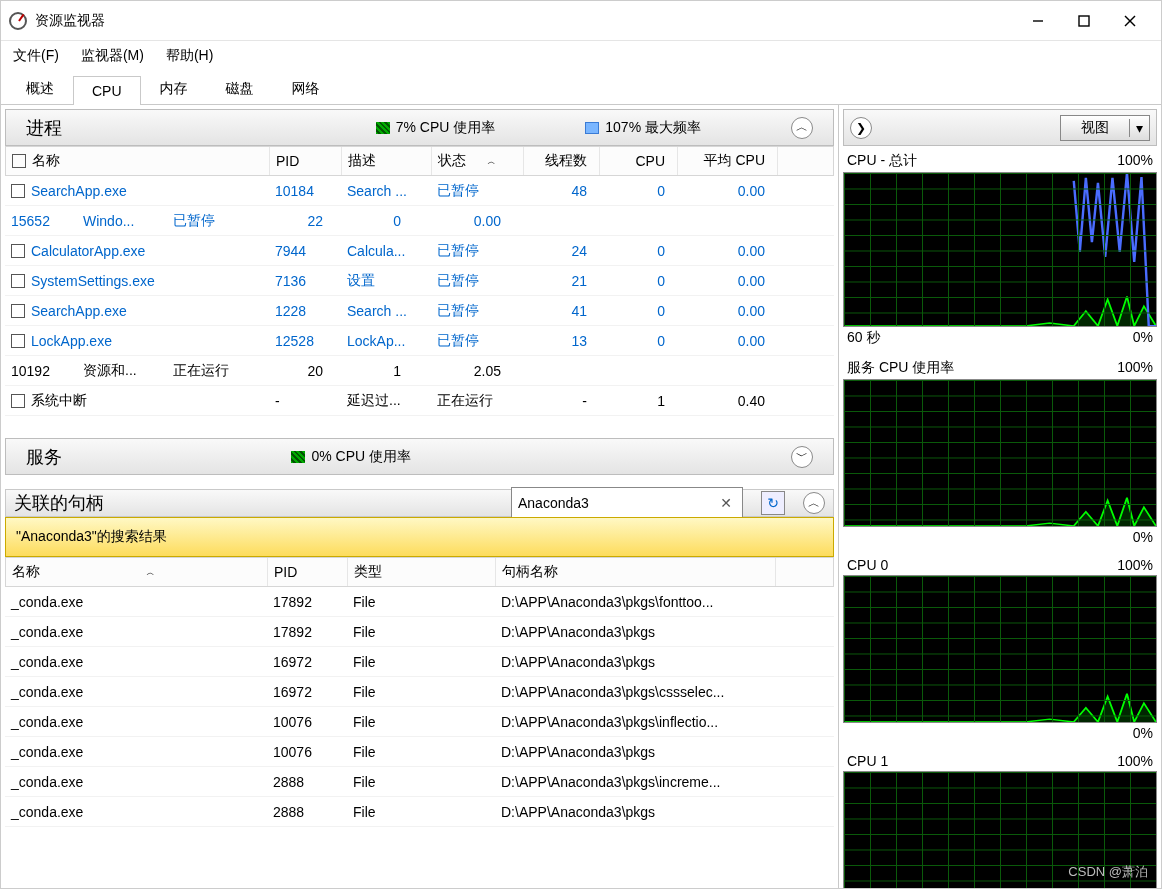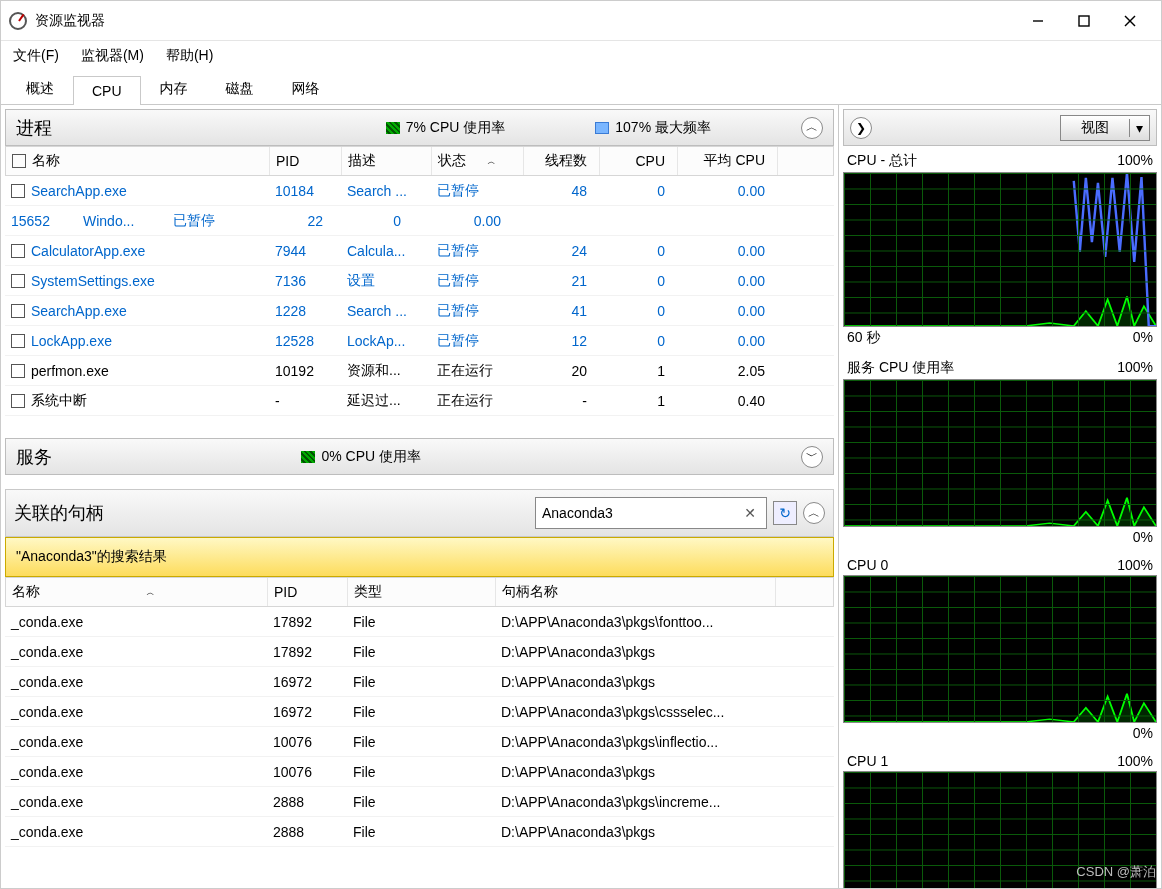--- a/index.html
+++ b/index.html
@@ -10,56 +10,56 @@
 .wincontrols{margin-left:auto;display:flex;gap:0}
 .wbtn{width:46px;height:32px;display:flex;align-items:center;justify-content:center;cursor:pointer}
 .menubar{height:30px;display:flex;align-items:center;padding:0 12px;gap:22px;font-size:15px}
 .menubar span{cursor:default}
 .tabs{height:34px;display:flex;align-items:flex-end;padding-left:6px;border-bottom:1px solid #c9c9c9;font-size:15px}
 .tab{padding:6px 18px;cursor:pointer;border:1px solid transparent;border-bottom:none}
 .tab.active{border-color:#c9c9c9;background:#fff;position:relative;top:1px}
 .main{flex:1;display:flex;overflow:hidden}
 .left{width:838px;display:flex;flex-direction:column;border-right:1px solid #c9c9c9;overflow:hidden}
 .right{flex:1;display:flex;flex-direction:column}
-.hdr{height:37px;background:linear-gradient(#f9f9f9,#e4e4e4);border:1px solid #bdbdbd;display:flex;align-items:center;padding:0 10px;margin:4px 4px 0 4px}
+.hdr{height:37px;background:linear-gradient(#f9f9f9,#e4e4e4);border:1px solid #bdbdbd;display:flex;align-items:center;padding:0 20px;margin:4px 4px 0 4px}
 .hdr h3{font-size:18px;font-weight:normal}
 .chev{margin-left:auto;width:22px;height:22px;border:1px solid #8a8a8a;border-radius:50%;background:#fff;display:flex;align-items:center;justify-content:center;cursor:pointer;font-size:12px}
 .legend{display:flex;align-items:center;gap:6px}
 .sw{width:14px;height:12px}
 .sw.green{background:repeating-linear-gradient(45deg,#0a0,#0a0 2px,#050 2px,#050 4px)}
 .sw.blue{background:#7ab6ff;border:1px solid #3a7bd5}
 .colhead{height:30px;display:flex;border:1px solid #d6d6d6;background:#fcfcfc;margin:0 4px;font-size:14.5px}
 .colhead>div{padding:5px 6px;border-right:1px solid #e6e6e6;overflow:hidden;white-space:nowrap;display:flex;align-items:center}
 .rows{overflow-y:scroll;margin:0 4px}
 .row{height:30px;display:flex;border-bottom:1px solid #f2f2f2;font-size:14.5px}
 .row>div{padding:4px 6px;overflow:hidden;white-space:nowrap;text-overflow:ellipsis;display:flex;align-items:center}
 .cb{width:14px;height:14px;border:1px solid #555;margin-right:6px;flex:none}
 .blue{color:#0066cc}
 .num{justify-content:flex-end;padding-right:12px!important}
 .c-name{width:264px}.c-pid{width:72px}.c-desc{width:90px}.c-stat{width:92px}.c-thr{width:76px}.c-cpu{width:78px}.c-avg{width:100px}
 .yellow{background:linear-gradient(#fff8c4,#fddc5c);border:1px solid #caaa00;margin:0 4px;padding:8px 10px;height:40px;display:flex;align-items:center;font-size:15px}
-.searchhdr{height:48px;display:flex;align-items:center;margin:0 4px;border:1px solid #c9c9c9;padding:0 8px;gap:6px;background:linear-gradient(#f9f9f9,#e4e4e4)}
+.searchhdr{height:28px;display:flex;align-items:center;margin:0 4px;border:1px solid #c9c9c9;padding:0 8px;gap:18px;background:linear-gradient(#f9f9f9,#e4e4e4)}
 .searchhdr h3{font-size:18px;font-weight:normal;flex:1}
 .sbox{width:232px;height:26px;border:1px solid #888;background:#fff;padding:15px 6px;display:flex;align-items:center}
 .sbox input{border:none;outline:none;flex:1;font-size:14px;font-family:inherit}
 .xbtn{color:#555;cursor:pointer;padding:0 4px}
 .refresh{width:24px;height:24px;border:1px solid #888;background:#eef;display:flex;align-items:center;justify-content:center;cursor:pointer}
 .h-name{width:262px}.h-pid{width:80px}.h-type{width:148px}.h-hname{width:280px}
 .rtool{height:37px;background:linear-gradient(#f9f9f9,#e4e4e4);border:1px solid #bdbdbd;display:flex;align-items:center;padding:0 6px;margin:4px;gap:8px}
 .viewbtn{height:26px;border:1px solid #888;background:linear-gradient(#fff,#ddd);display:flex;align-items:center;cursor:pointer}
 .viewbtn .lbl{padding:0 20px;border-right:1px solid #888}
 .viewbtn .dd{padding:0 6px}
 .graphs{flex:1;overflow-y:auto;padding:0 4px}
 .graph{margin-bottom:8px}
 .gtitle{display:flex;justify-content:space-between;padding:2px 4px;font-size:15px}
 .gplot{height:155px;background:#000;border:1px solid #888;position:relative;overflow:hidden}
 .gplot.small{height:148px}
 .grid{position:absolute;inset:0;background:linear-gradient(#0a5a0a 1px,transparent 1px) 0 0/100% 15.5px,linear-gradient(90deg,#0a5a0a 1px,transparent 1px) 0 0/26px 100%}
 .gfoot{display:flex;justify-content:space-between;padding:2px 4px;font-size:15px}
-.watermark{position:fixed;bottom:8px;right:6px;color:#bbb;font-size:13px}
+.watermark{position:fixed;bottom:8px;right:14px;color:#bbb;font-size:13px}
 </style>
 </head>
 <body>
 
 <div class="titlebar">
   <div class="appicon"></div>
   <span>资源监视器</span>
   <div class="wincontrols">
     <div class="wbtn">
         <svg width="12" height="12">
@@ -168,26 +168,25 @@
     <div class="c-stat blue">已暂停</div>
     <div class="c-thr num blue">41</div>
     <div class="c-cpu num blue">0</div>
     <div class="c-avg num blue">0.00</div>
   </div>
         <div class="row">
     <div class="c-name blue"><span class="cb"></span>LockApp.exe</div>
     <div class="c-pid blue">12528</div>
     <div class="c-desc blue">LockAp...</div>
     <div class="c-stat blue">已暂停</div>
-    <div class="c-thr num blue">12</div>
-    <div class="c-cpu num blue">0</div>
-    <div class="c-avg num blue">0.00</div>
-  </div>
-        <div class="row">
-    <div class="c-name "><span class="cb"></span>perfmon.exe</div>
+    <div class="c-thr num blue">13</div>
+    <div class="c-cpu num blue">0</div>
+    <div class="c-avg num blue">0.00</div>
+  </div>
+        <div class="row">
     <div class="c-pid ">10192</div>
     <div class="c-desc ">资源和...</div>
     <div class="c-stat ">正在运行</div>
     <div class="c-thr num ">20</div>
     <div class="c-cpu num ">1</div>
     <div class="c-avg num ">2.05</div>
   </div>
         <div class="row">
     <div class="c-name "><span class="cb"></span>系统中断</div>
     <div class="c-pid ">-</div>

